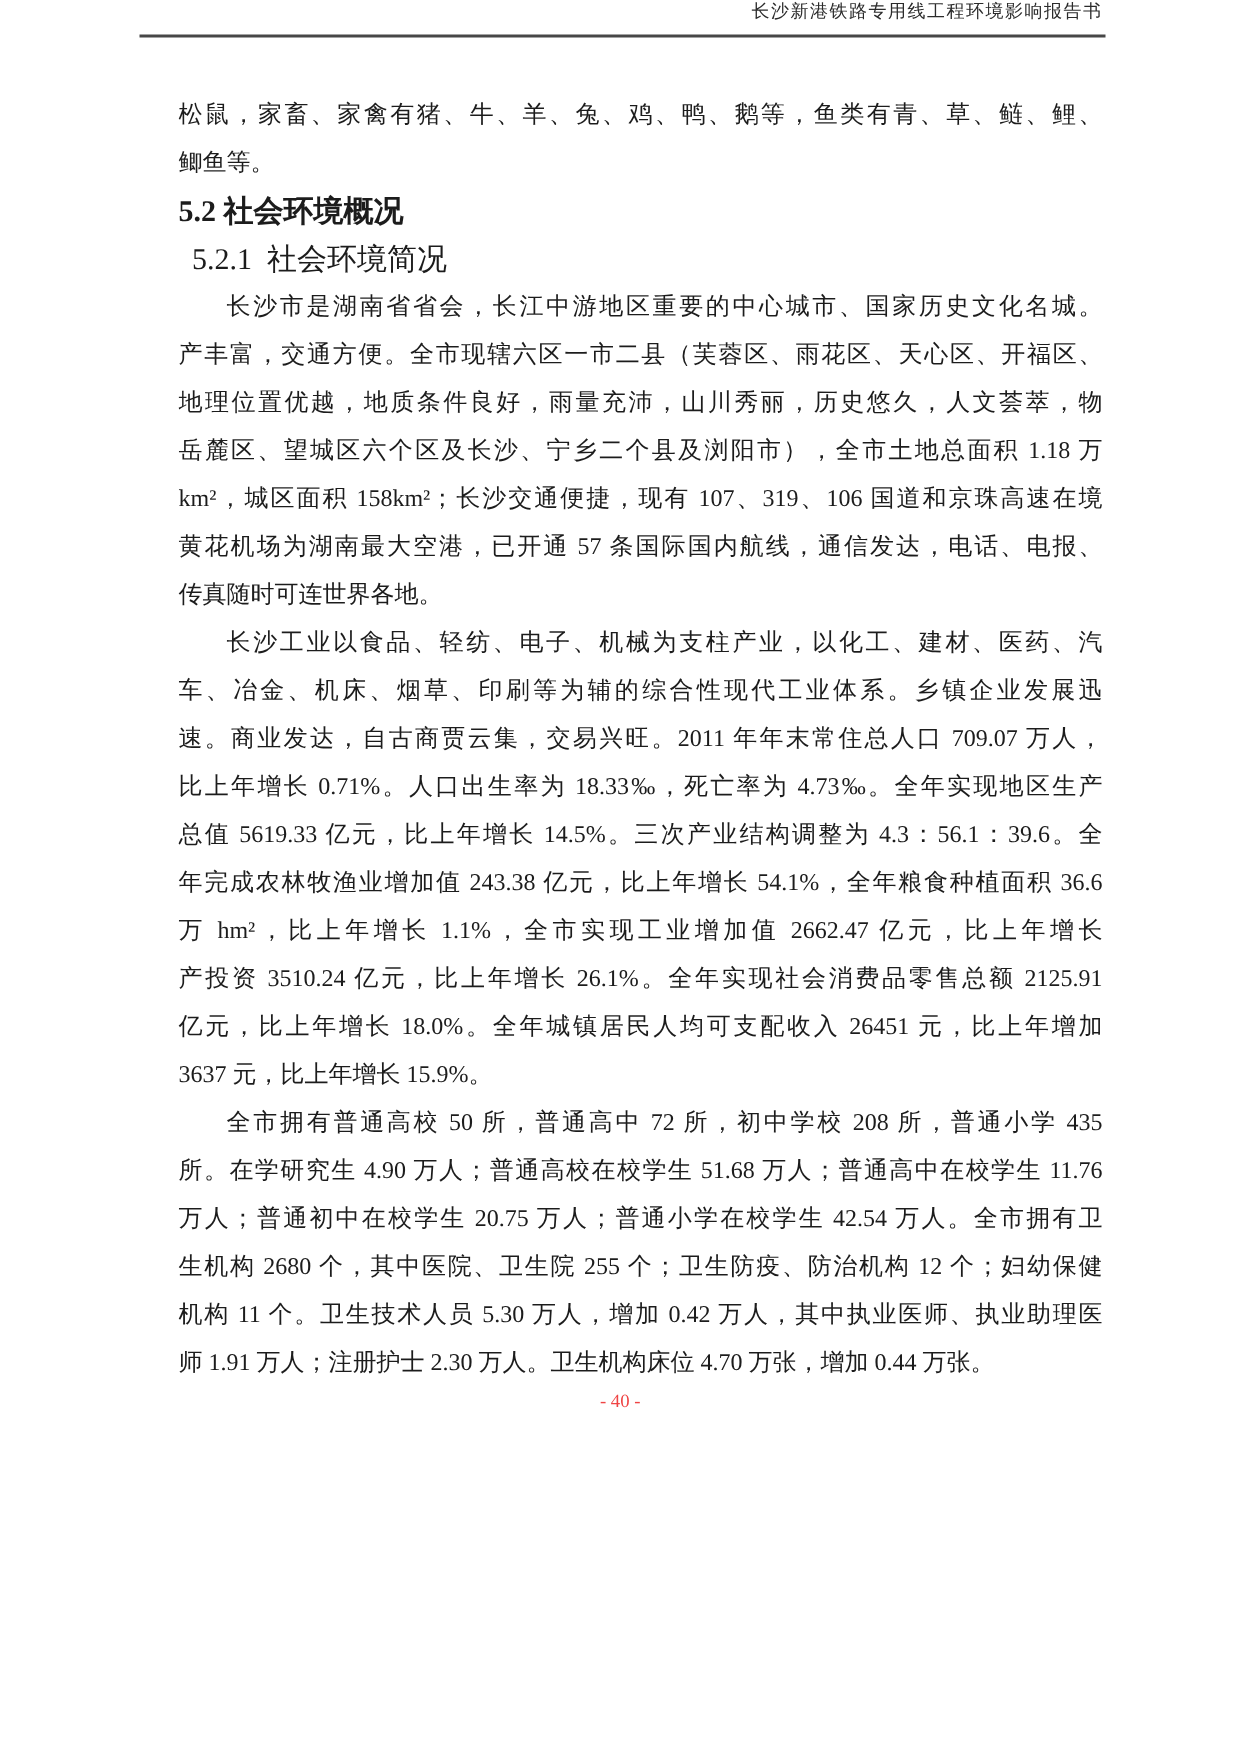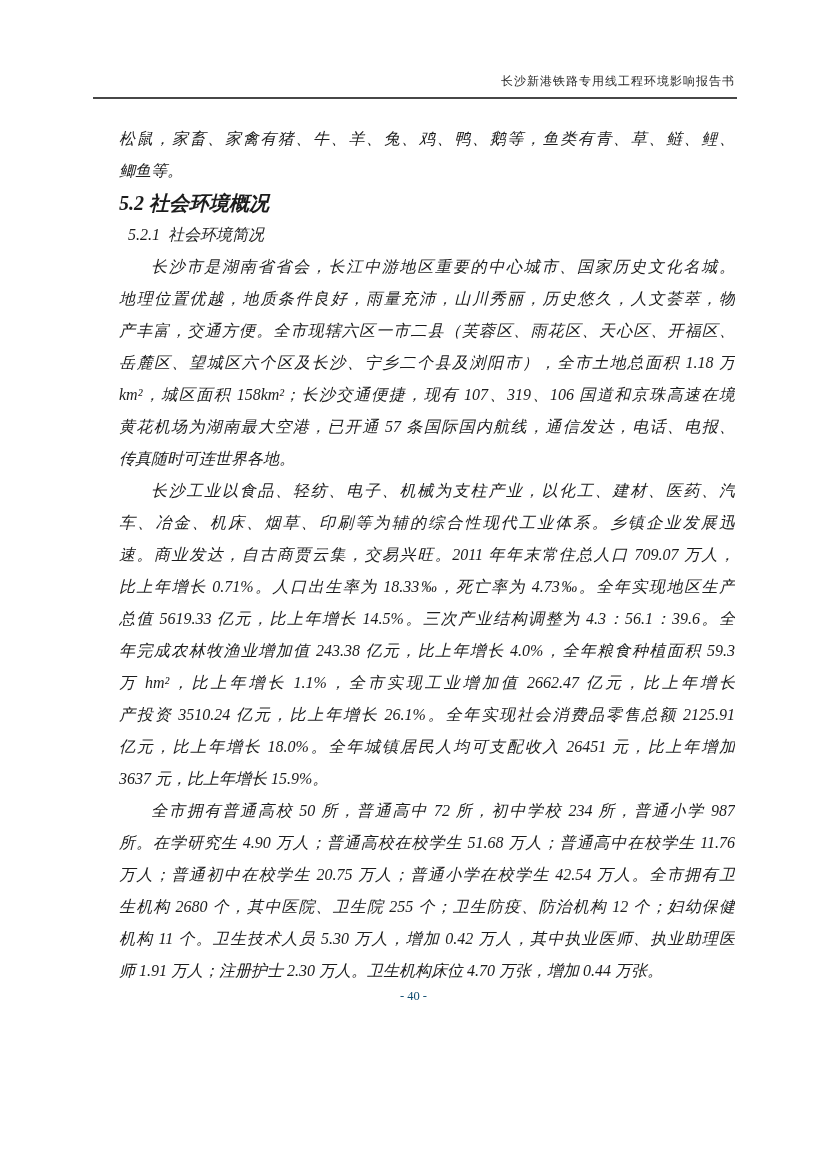--- a/index.html
+++ b/index.html
@@ -11,41 +11,39 @@
     position: relative;
     width: 827px;
     height: 1169px;
     margin: 0 auto;
     background: #ffffff;
     font-family: "Liberation Serif", "DejaVu Serif", serif;
     color: #1c1c1c;
     overflow: hidden;
   }
   .running-header {
-    padding-top: 74px;
     padding-right: 92px;
     text-align: right;
     font-size: 12px;
     line-height: 15px;
     color: #2b2b2b;
     letter-spacing: 1px;
   }
   .header-rule {
     margin-left: 93px;
     margin-top: 8px;
     width: 644px;
     height: 2px;
     background: #474747;
   }
   .body-col {
     margin-left: 119px;
     width: 616px;
-    margin-top: 24px;
+    margin-top: 36px;
     font-size: 16px;
-    font-style: italic;
   }
   .tline {
     line-height: 32px;
     height: 32px;
     text-align: justify;
     text-align-last: justify;
     text-justify: inter-character;
     white-space: pre-wrap;
     overflow: hidden;
   }
@@ -55,33 +53,33 @@
   .h2line {
     line-height: 32px;
     height: 32px;
     font-weight: bold;
     font-size: 20px;
     white-space: pre-wrap;
   }
   .h3line {
     line-height: 32px;
     height: 32px;
-    font-size: 16px;
+    font-size: 20px;
     padding-left: 9px;
     white-space: pre-wrap;
   }
   .indent {
     text-indent: 2em;
   }
   .page-footer {
     margin-top: 0;
     text-align: center;
     font-size: 12.5px;
     line-height: 18px;
-    color: #0c4a6e;
+    color: #ef4444;
   }
 </style>
 </head>
 <body>
 
 <div class="page">
 
   <div class="running-header">
     <span>长沙新港铁路专用线工程环境影响报告书</span>
   </div>
@@ -94,43 +92,43 @@
       <div class="tline">松鼠，家畜、家禽有猪、牛、羊、兔、鸡、鸭、鹅等，鱼类有青、草、鲢、鲤、</div>
       <div class="tline last">鲫鱼等。</div>
     </div>
 
     <div class="h2line">5.2 社会环境概况</div>
 
     <div class="h3line">5.2.1  社会环境简况</div>
 
     <div>
       <div class="tline indent">长沙市是湖南省省会，长江中游地区重要的中心城市、国家历史文化名城。</div>
+      <div class="tline">产丰富，交通方便。全市现辖六区一市二县（芙蓉区、雨花区、天心区、开福区、</div>
       <div class="tline">地理位置优越，地质条件良好，雨量充沛，山川秀丽，历史悠久，人文荟萃，物</div>
-      <div class="tline">产丰富，交通方便。全市现辖六区一市二县（芙蓉区、雨花区、天心区、开福区、</div>
       <div class="tline">岳麓区、望城区六个区及长沙、宁乡二个县及浏阳市），全市土地总面积 1.18 万</div>
       <div class="tline">km²，城区面积 158km²；长沙交通便捷，现有 107、319、106 国道和京珠高速在境</div>
       <div class="tline">黄花机场为湖南最大空港，已开通 57 条国际国内航线，通信发达，电话、电报、</div>
       <div class="tline last">传真随时可连世界各地。</div>
     </div>
 
     <div>
       <div class="tline indent">长沙工业以食品、轻纺、电子、机械为支柱产业，以化工、建材、医药、汽</div>
       <div class="tline">车、冶金、机床、烟草、印刷等为辅的综合性现代工业体系。乡镇企业发展迅</div>
       <div class="tline">速。商业发达，自古商贾云集，交易兴旺。2011 年年末常住总人口 709.07 万人，</div>
       <div class="tline">比上年增长 0.71%。人口出生率为 18.33‰，死亡率为 4.73‰。全年实现地区生产</div>
       <div class="tline">总值 5619.33 亿元，比上年增长 14.5%。三次产业结构调整为 4.3：56.1：39.6。全</div>
-      <div class="tline">年完成农林牧渔业增加值 243.38 亿元，比上年增长 4.0%，全年粮食种植面积 59.3</div>
+      <div class="tline">年完成农林牧渔业增加值 243.38 亿元，比上年增长 54.1%，全年粮食种植面积 36.6</div>
       <div class="tline">万 hm²，比上年增长 1.1%，全市实现工业增加值 2662.47 亿元，比上年增长</div>
       <div class="tline">产投资 3510.24 亿元，比上年增长 26.1%。全年实现社会消费品零售总额 2125.91</div>
       <div class="tline">亿元，比上年增长 18.0%。全年城镇居民人均可支配收入 26451 元，比上年增加</div>
       <div class="tline last">3637 元，比上年增长 15.9%。</div>
     </div>
 
     <div>
-      <div class="tline indent">全市拥有普通高校 50 所，普通高中 72 所，初中学校 234 所，普通小学 987</div>
+      <div class="tline indent">全市拥有普通高校 50 所，普通高中 72 所，初中学校 208 所，普通小学 435</div>
       <div class="tline">所。在学研究生 4.90 万人；普通高校在校学生 51.68 万人；普通高中在校学生 11.76</div>
       <div class="tline">万人；普通初中在校学生 20.75 万人；普通小学在校学生 42.54 万人。全市拥有卫</div>
       <div class="tline">生机构 2680 个，其中医院、卫生院 255 个；卫生防疫、防治机构 12 个；妇幼保健</div>
       <div class="tline">机构 11 个。卫生技术人员 5.30 万人，增加 0.42 万人，其中执业医师、执业助理医</div>
       <div class="tline last">师 1.91 万人；注册护士 2.30 万人。卫生机构床位 4.70 万张，增加 0.44 万张。</div>
     </div>
 
   </div>
 
   <div class="page-footer">

